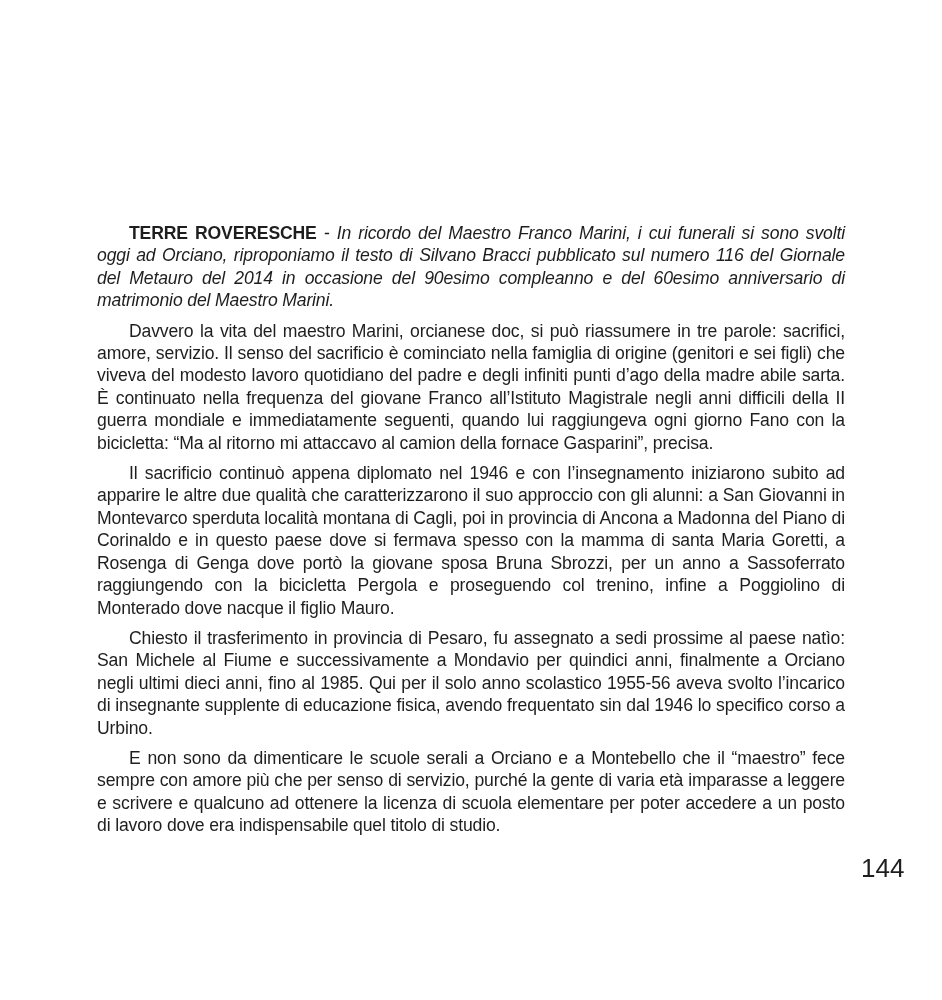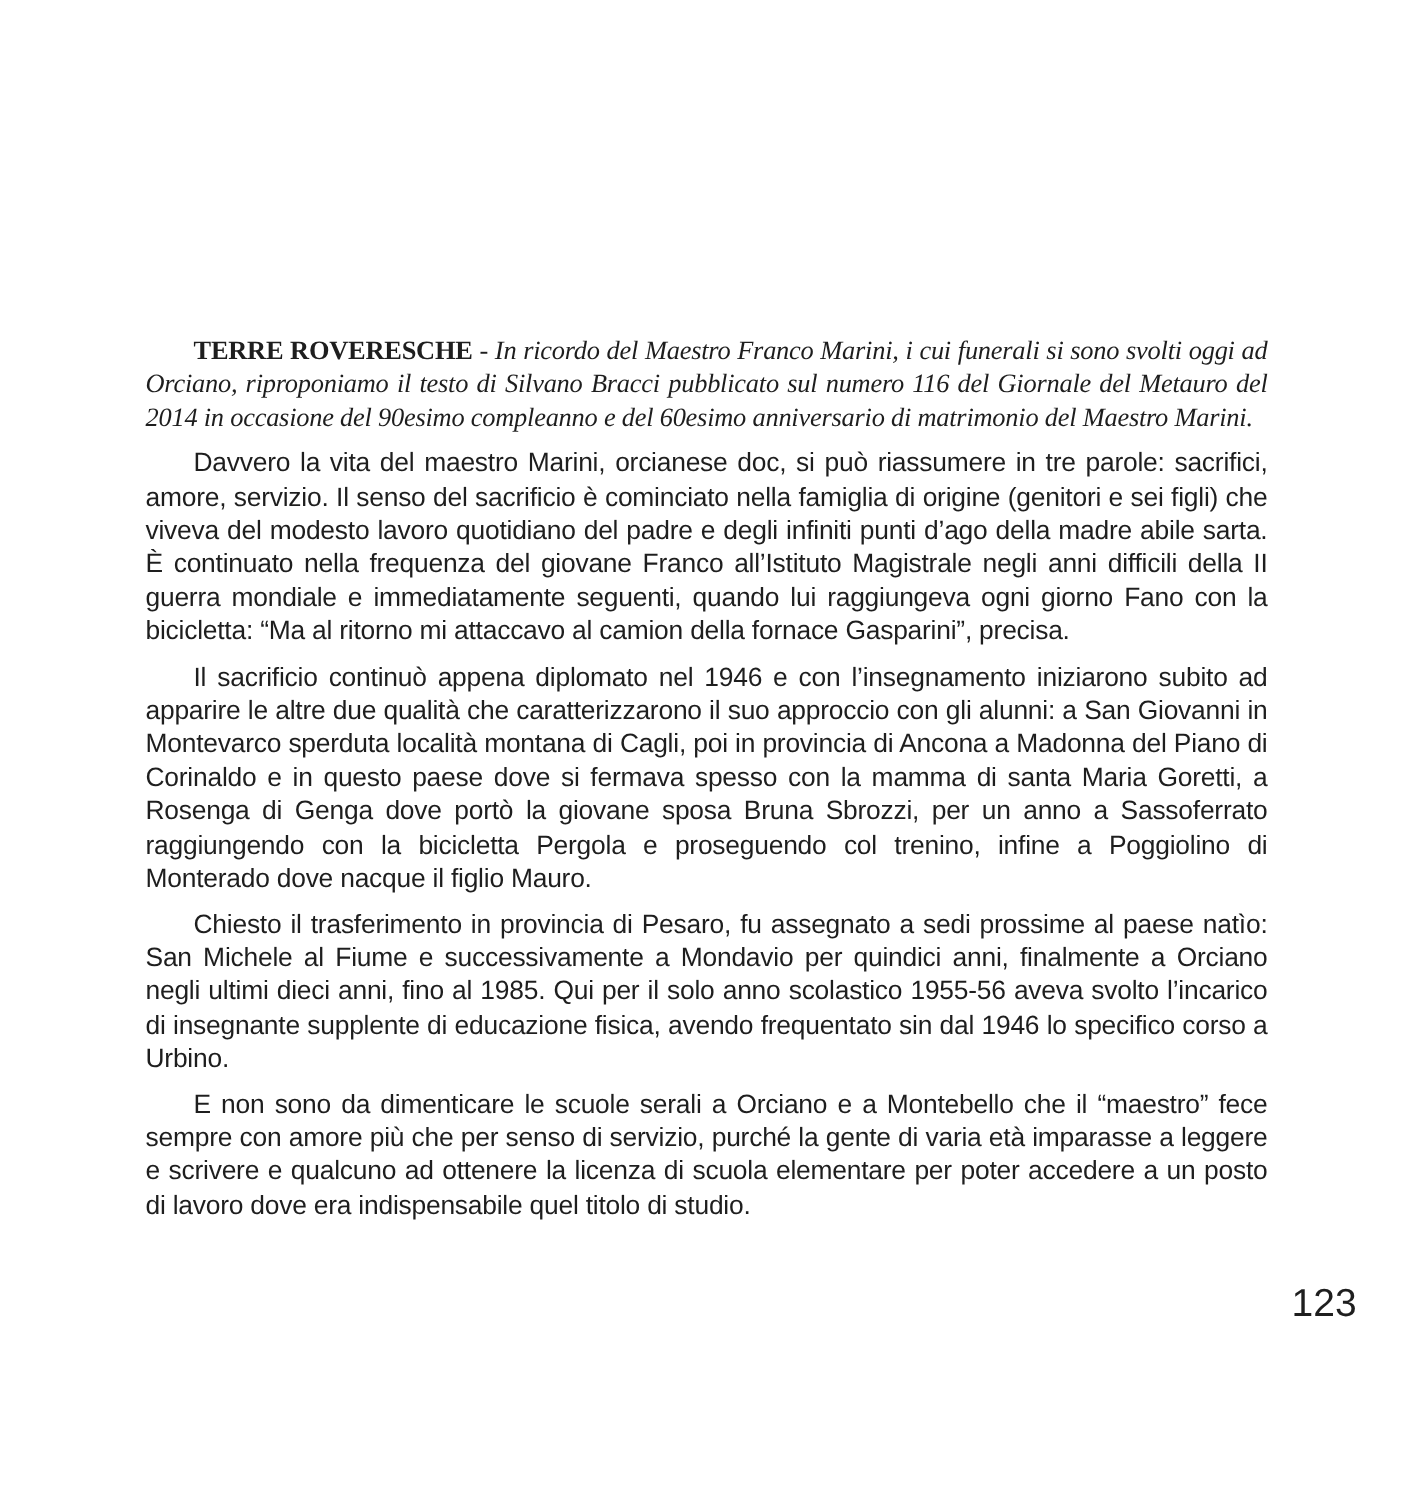--- a/index.html
+++ b/index.html
@@ -33,21 +33,20 @@
   }
   .text-block p {
     margin: 0 0 8px 0;
     text-indent: 32px;
   }
   .text-block p:last-child {
     margin-bottom: 4px;
   }
   .intro {
     font-style: italic;
-    font-family: Liberation Serif, serif;
   }
   .intro .lead {
     font-style: normal;
     font-weight: bold;
   }
   .page-number {
     position: absolute;
     left: 861px;
     top: 853px;
     font-size: 26px;
@@ -67,15 +66,15 @@
     <p>Davvero la vita del maestro Marini, orcianese doc, si può riassumere in tre parole: sacrifici, amore, servizio. Il senso del sacrificio è cominciato nella famiglia di origine (genitori e sei figli) che viveva del modesto lavoro quotidiano del padre e degli infiniti punti d’ago della madre abile sarta. È continuato nella frequenza del giovane Franco all’Istituto Magistrale negli anni difficili della II guerra mondiale e immediatamente seguenti, quando lui raggiungeva ogni giorno Fano con la bicicletta: “Ma al ritorno mi attaccavo al camion della fornace Gasparini”, precisa.</p>
 
     <p>Il sacrificio continuò appena diplomato nel 1946 e con l’insegnamento iniziarono subito ad apparire le altre due qualità che caratterizzarono il suo approccio con gli alunni: a San Giovanni in Montevarco sperduta località montana di Cagli, poi in provincia di Ancona a Madonna del Piano di Corinaldo e in questo paese dove si fermava spesso con la mamma di santa Maria Goretti, a Rosenga di Genga dove portò la giovane sposa Bruna Sbrozzi, per un anno a Sassoferrato raggiungendo con la bicicletta Pergola e proseguendo col trenino, infine a Poggiolino di Monterado dove nacque il figlio Mauro.</p>
 
     <p>Chiesto il trasferimento in provincia di Pesaro, fu assegnato a sedi prossime al paese natìo: San Michele al Fiume e successivamente a Mondavio per quindici anni, finalmente a Orciano negli ultimi dieci anni, fino al 1985. Qui per il solo anno scolastico 1955-56 aveva svolto l’incarico di insegnante supplente di educazione fisica, avendo frequentato sin dal 1946 lo specifico corso a Urbino.</p>
 
     <p>E non sono da dimenticare le scuole serali a Orciano e a Montebello che il “maestro” fece sempre con amore più che per senso di servizio, purché la gente di varia età imparasse a leggere e scrivere e qualcuno ad ottenere la licenza di scuola elementare per poter accedere a un posto di lavoro dove era indispensabile quel titolo di studio.</p>
 
   </div>
 
-  <div class="page-number">123</div>
+  <div class="page-number">144</div>
 
 </div>
 
 </body></html>

